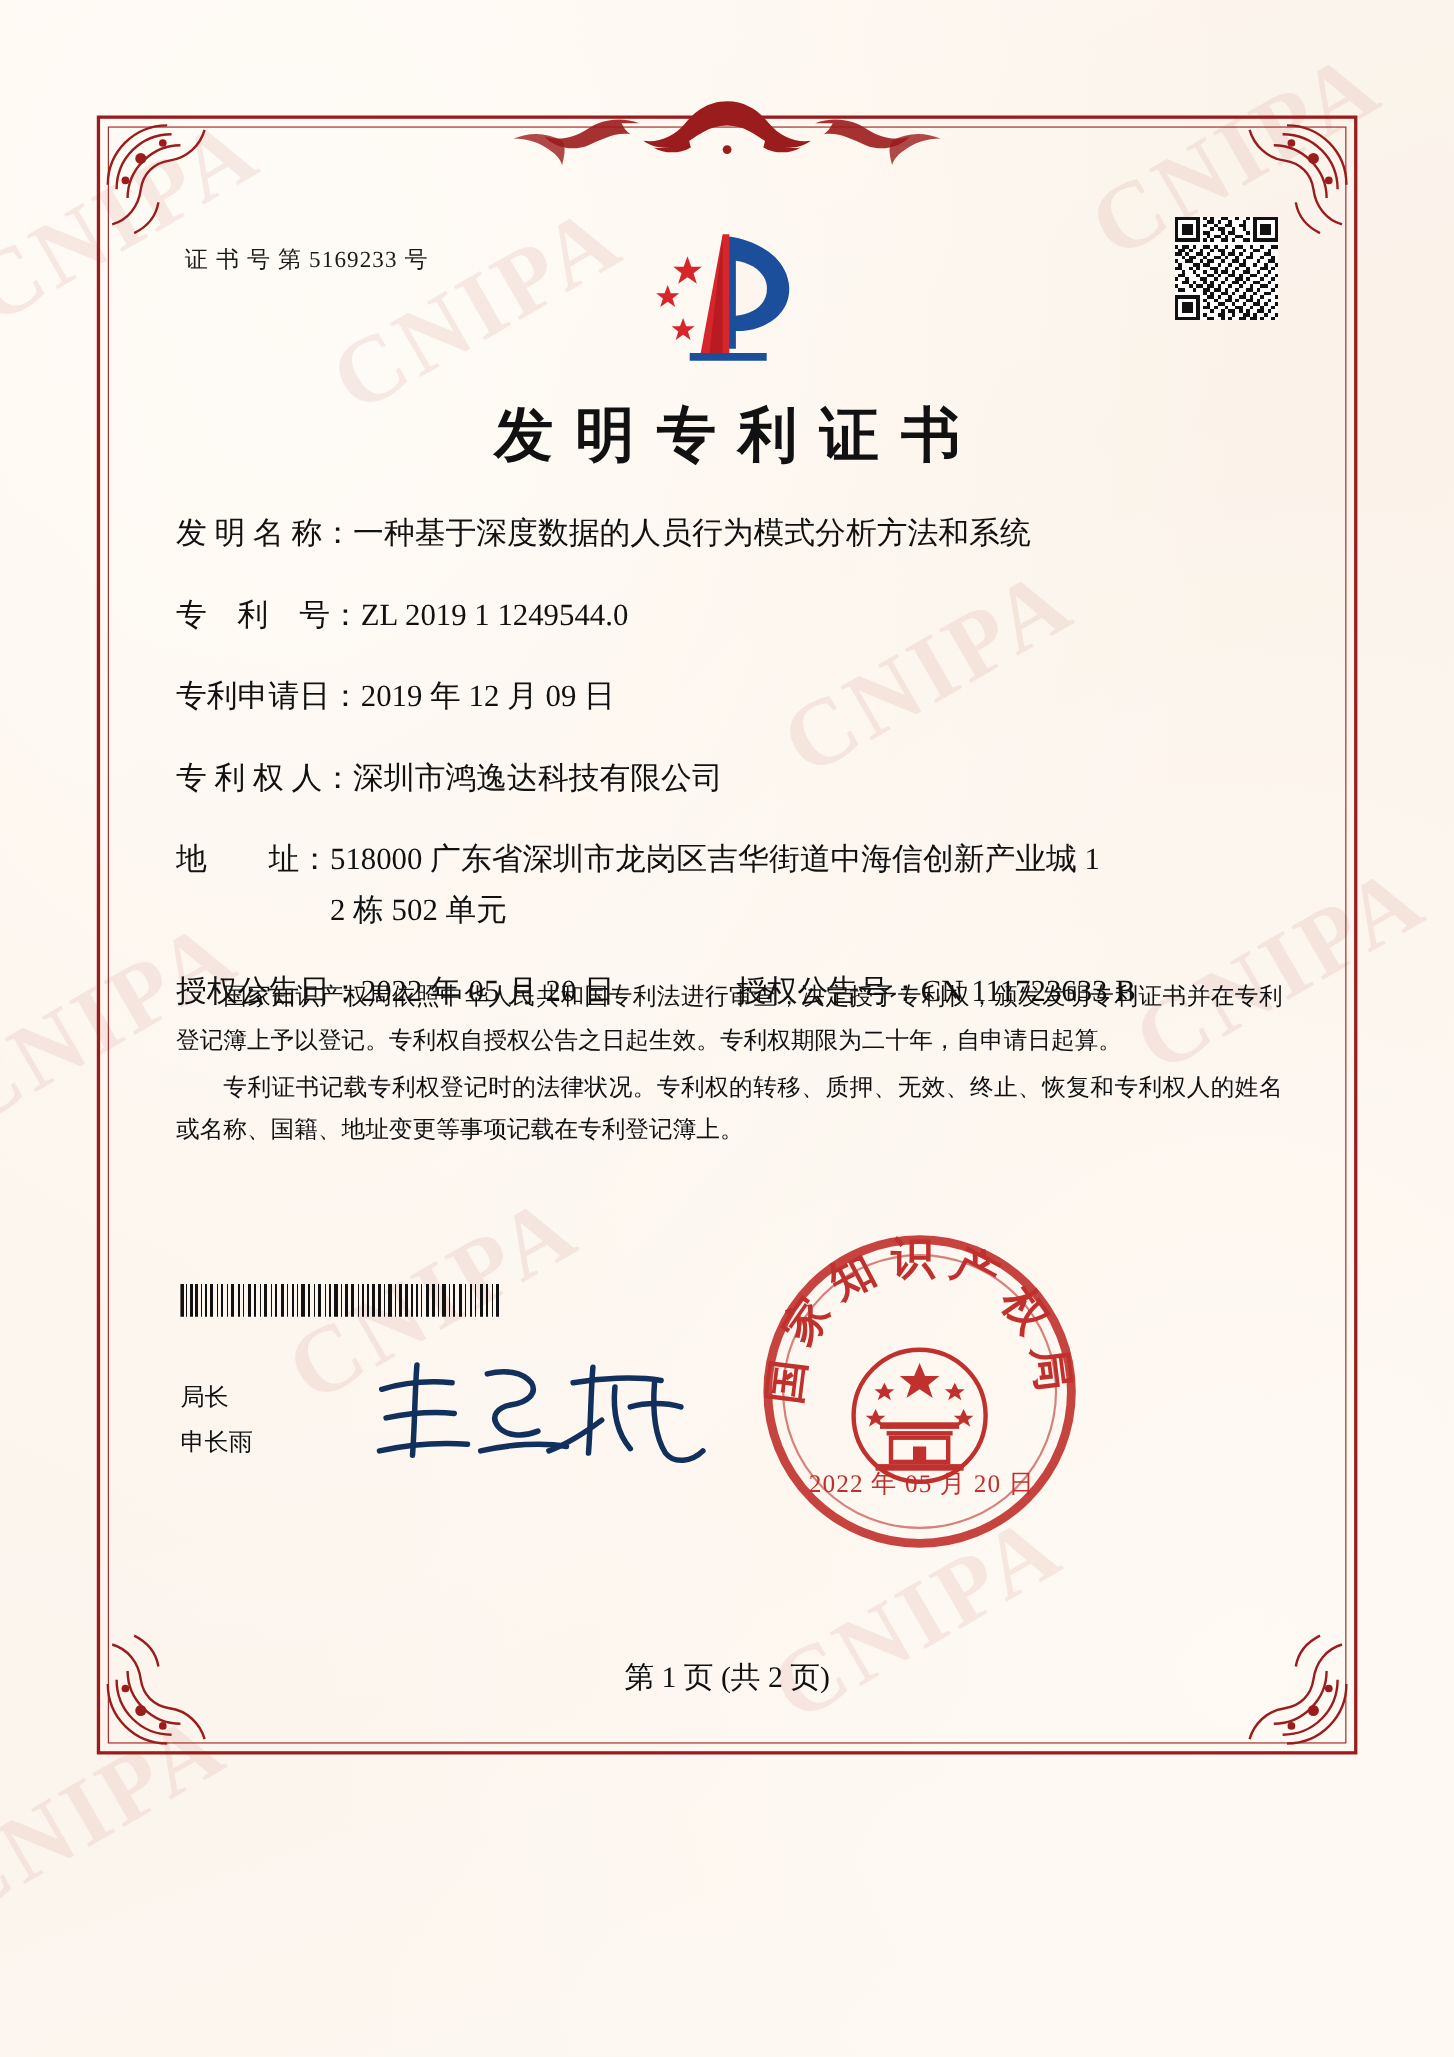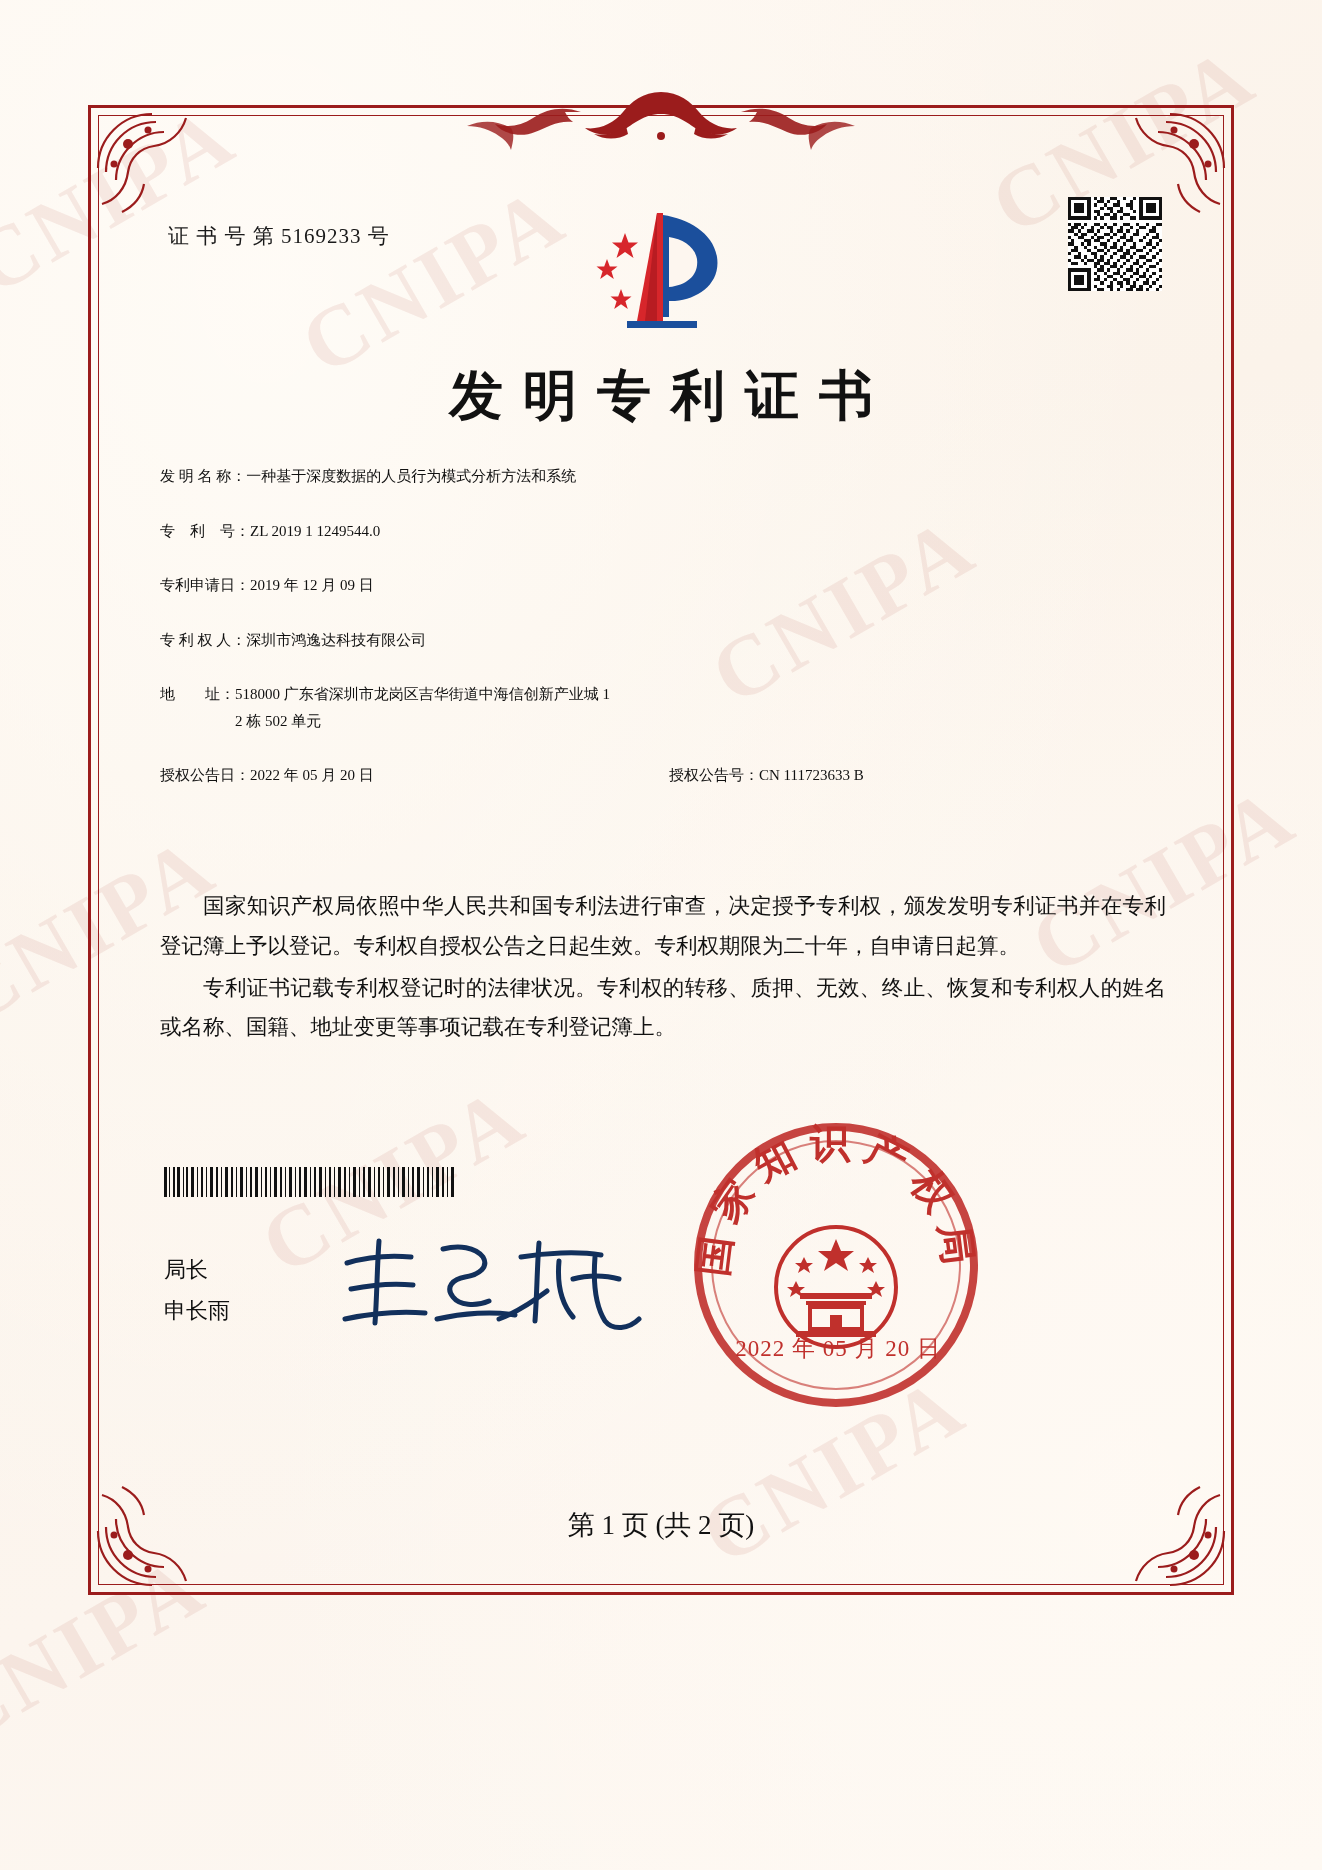--- a/index.html
+++ b/index.html
@@ -127,21 +127,21 @@
     color: #111;
     text-indent: 20px;
     font-family: "Liberation Serif", "DejaVu Serif", serif;
   }
 
   .fields {
     position: absolute;
     left: 62px;
     right: 68px;
     top: 350px;
-    font-size: 15px;
+    font-size: 28px;
     color: #111;
   }
   .field-row {
     display: flex;
     align-items: flex-start;
     margin-bottom: 32px;
     line-height: 1.5;
   }
   .field-label {
     flex: 0 0 auto;

